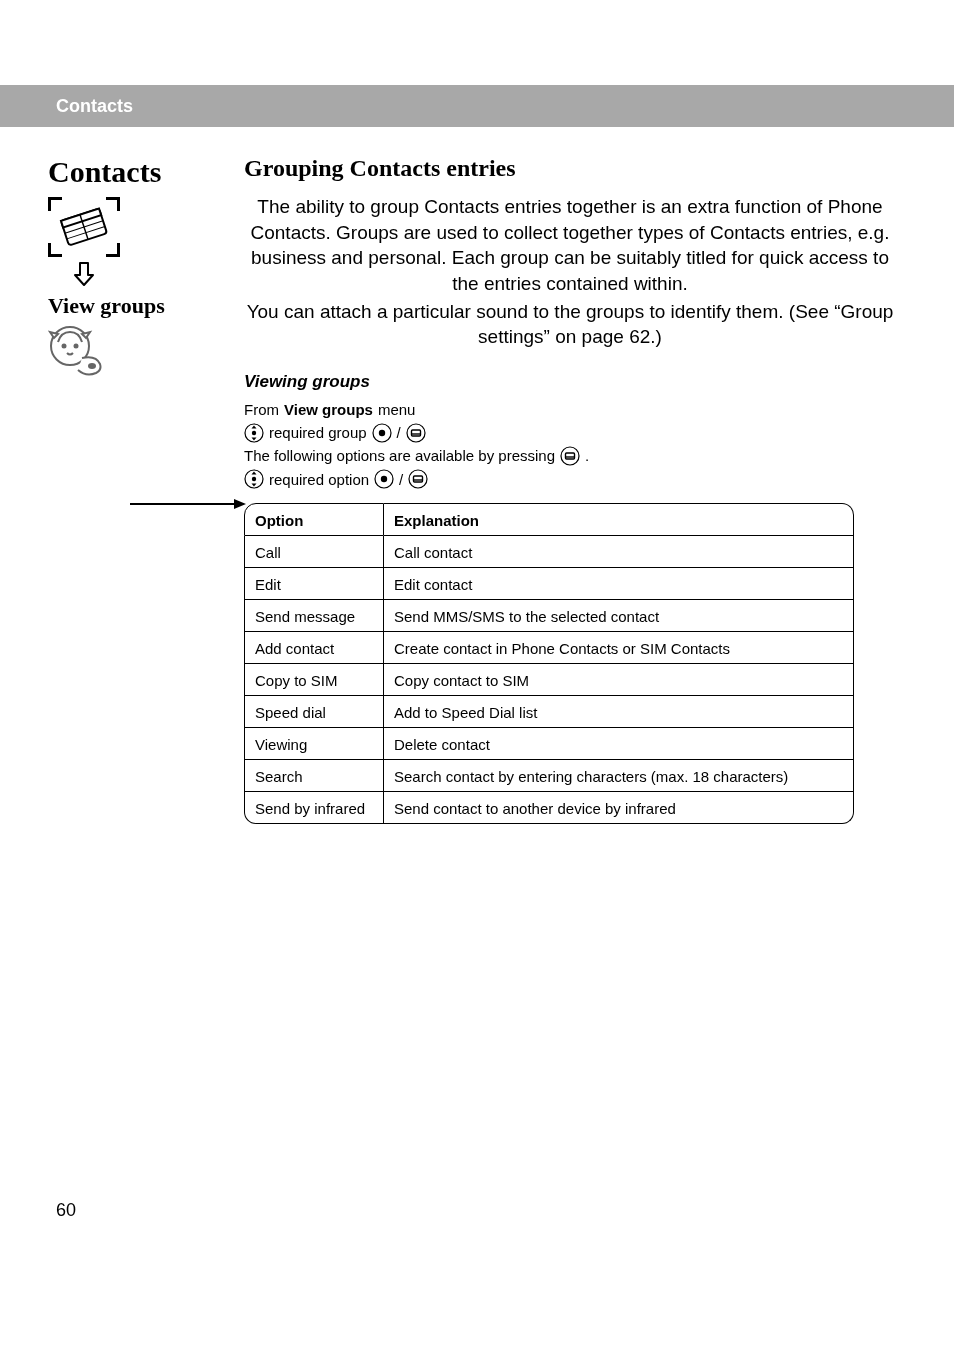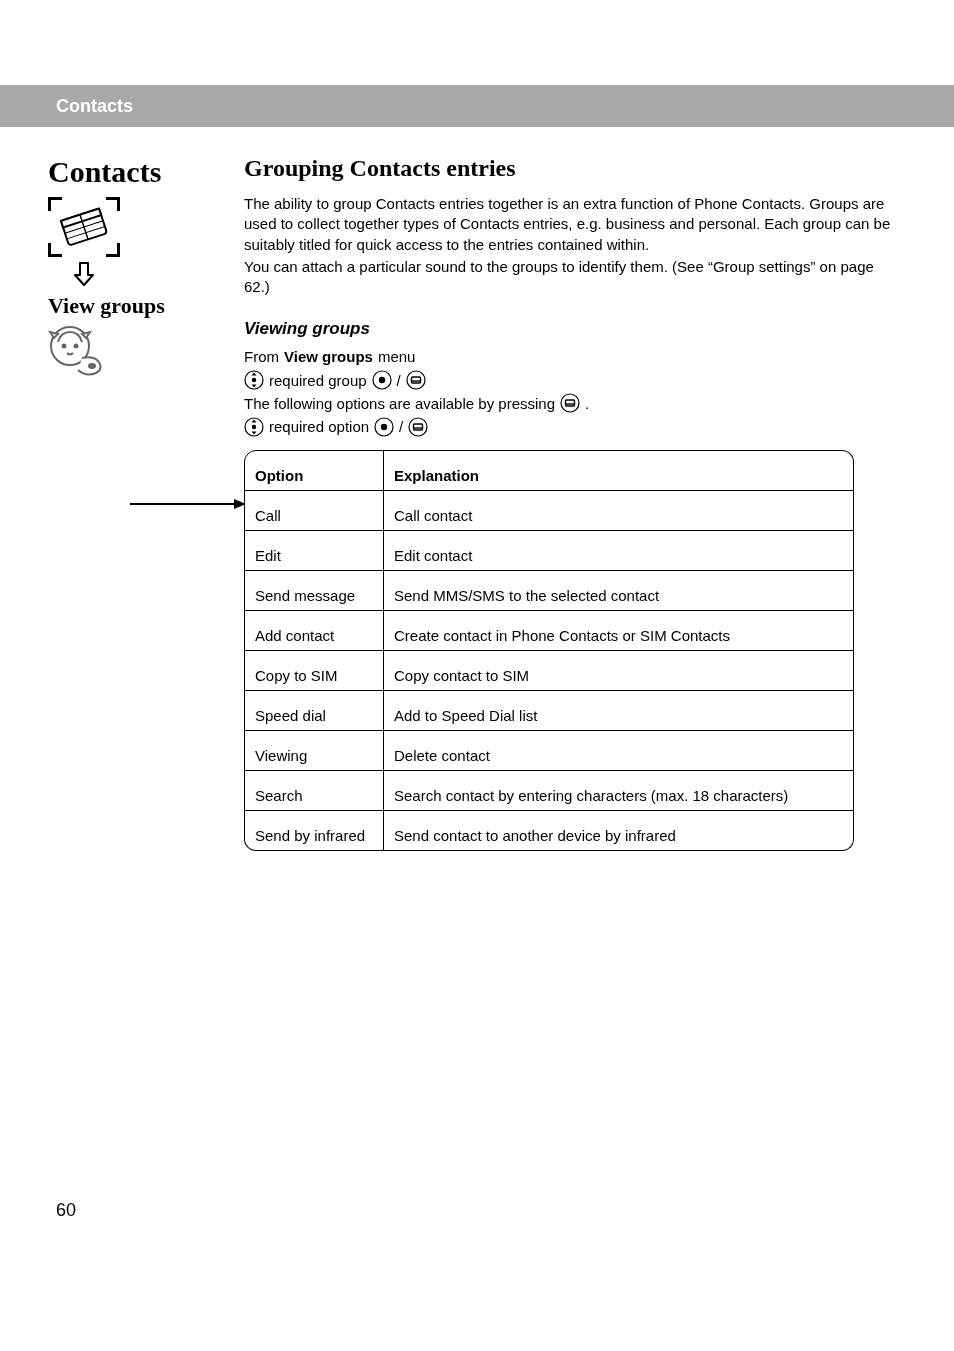--- a/index.html
+++ b/index.html
@@ -76,23 +76,24 @@
     margin-left: 244px;
     margin-right: 58px;
   }
   .main-title {
     font-family: "Comic Sans MS", cursive;
     font-weight: bold;
     font-size: 24px;
     margin-bottom: 12px;
   }
   .para {
-    font-size: 15px;
+    font-size: 19px;
     line-height: 1.35;
     margin-bottom: 2px;
+    text-align: center;
   }
   .sub-heading {
     font-style: italic;
     font-weight: bold;
     font-size: 17px;
     margin-top: 22px;
     margin-bottom: 6px;
   }
   .instr-line {
     font-size: 15px;
@@ -116,21 +117,21 @@
   table.options {
     margin-top: 12px;
     border-collapse: separate;
     border-spacing: 0;
     width: 610px;
     font-size: 15px;
   }
   table.options th, table.options td {
     border-right: 1px solid #000;
     border-bottom: 1px solid #000;
-    padding: 16px 10px 6px 10px;
+    padding: 8px 10px 6px 10px;
     text-align: left;
     vertical-align: middle;
   }
   table.options th {
     border-top: 1px solid #000;
     font-weight: bold;
   }
   table.options th:first-child, table.options td:first-child {
     border-left: 1px solid #000;
     width: 140px;

